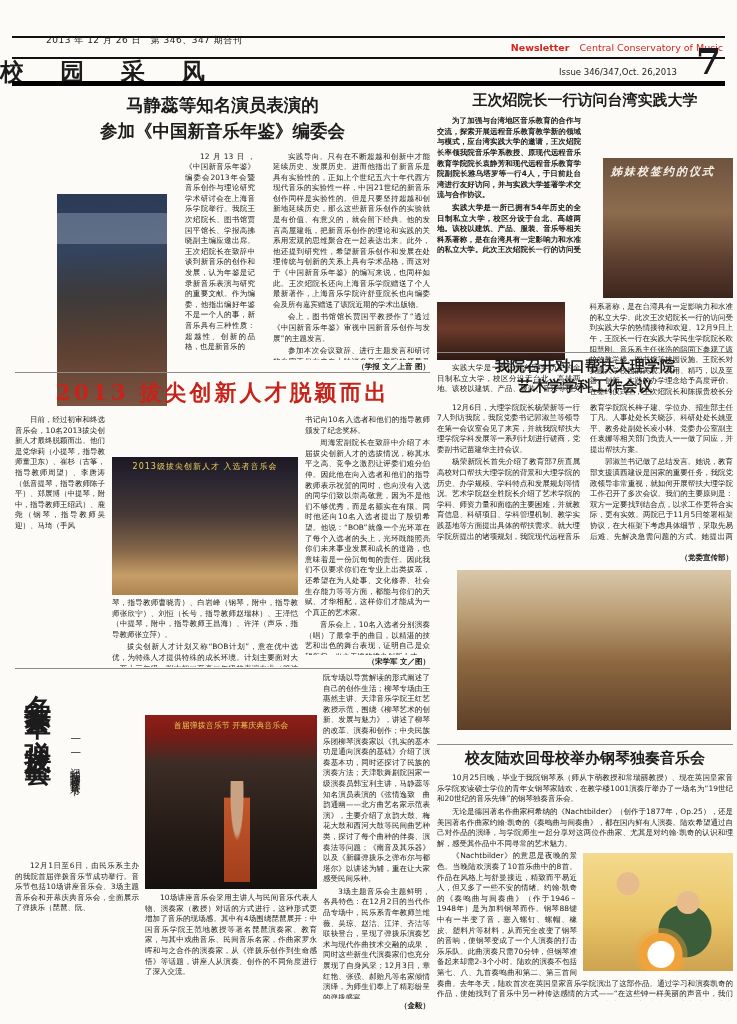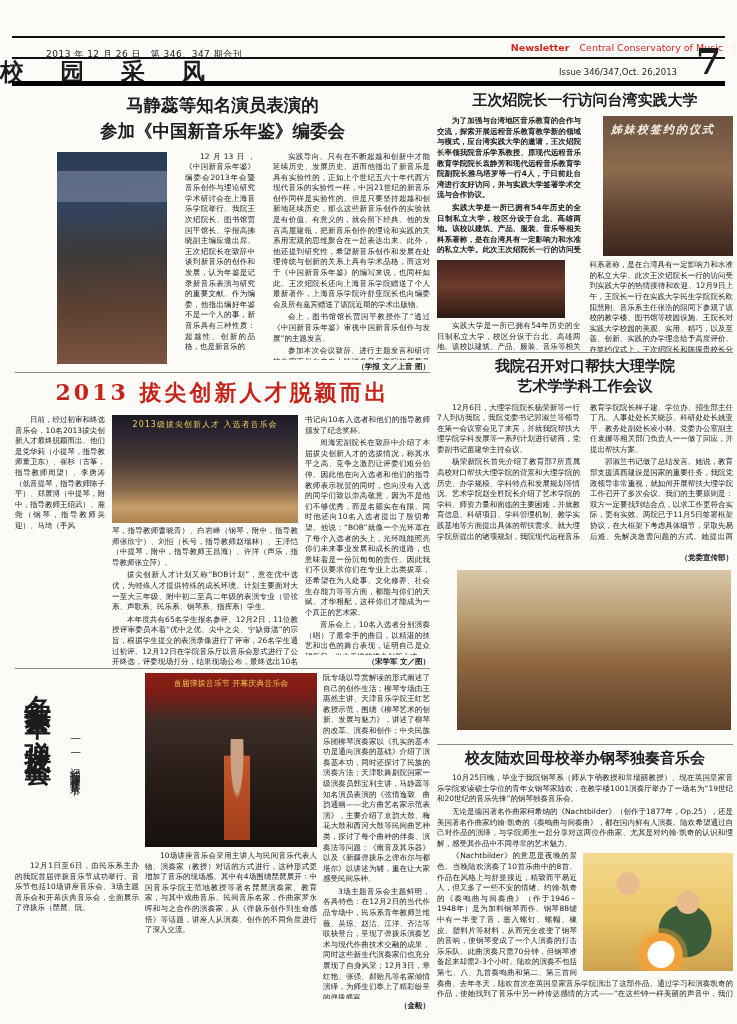--- a/index.html
+++ b/index.html
@@ -1,21 +1,21 @@
 <!DOCTYPE html>
 <html><head>
 <meta charset="utf-8">
 <style>
   html,body{margin:0;padding:0;background:#e9e7e2;}
   .page{position:relative;width:737px;height:1024px;margin:0 auto;background:#fcfbf8;
         font-family:"DejaVu Sans",sans-serif;color:#1c1c1c;overflow:hidden;}
   .abs{position:absolute;}
   
   .topline{top:36px;left:12px;right:12px;height:2px;background:#111;}
-  .date-line{top:48px;left:46px;font-size:9px;letter-spacing:.5px;}
+  .date-line{top:34px;left:46px;font-size:9px;letter-spacing:.5px;}
   .mast{top:42px;right:14px;font-size:9.5px;color:#d6251d;}
   .mast .nl{font-weight:bold;margin-right:10px;}
   .rule2{top:57px;left:12px;right:12px;height:1.5px;background:#111;}
   .sect-title{top:56px;left:0;right:0;font-size:24px;font-weight:bold;
               letter-spacing:14px;font-family:"DejaVu Serif",serif;}
   .issue-line{top:67px;right:60px;font-size:8.5px;color:#222;}
   .pageno{top:40px;right:16px;font-size:36px;font-weight:bold;font-family:"DejaVu Serif",serif;}
   .rule-thick{top:81px;left:12px;right:12px;height:5px;background:#000;}
   
   .bodytxt{font-size:7.5px;line-height:10.6px;text-align:justify;color:#222;}
@@ -23,21 +23,21 @@
   .clip{overflow:hidden;}
   .byl{font-size:7.5px;font-weight:bold;text-align:right;margin-top:2px;}
   .divider{height:1px;background:#8c8c8c;}
   
   .h-serif{font-family:"DejaVu Serif",serif;font-weight:bold;text-align:center;}
   .a1-head{font-size:17.5px;line-height:1.5;}
   .h-bold{font-weight:bold;text-align:center;font-size:15px;line-height:1.35;}
   .a3-head{color:#c5241b;font-size:22px;font-weight:bold;text-align:center;letter-spacing:3px;
            font-family:"DejaVu Serif",serif;}
   
-  .ph{position:relative;overflow:hidden;background:#666;flex:none;}
+  .ph{position:relative;overflow:hidden;background:#666;flex:none;margin-top:42px;}
   .ph1{background:linear-gradient(178deg,#2b3a55 0%,#33445f 26%,#3d3a3a 48%,#5c4032 72%,#7d5440 100%);}
   .ph1 .band{position:absolute;top:9%;left:0;right:0;height:15%;background:rgba(215,226,243,.28);}
   .phA{background:linear-gradient(180deg,#6e5340 0%,#8d6c4e 38%,#5e4030 72%,#3c261d 100%);}
   .phA .cap{position:absolute;top:6px;left:8px;right:6px;color:#f4efe6;font-size:11px;
             font-style:italic;letter-spacing:2px;}
   .phB{background:linear-gradient(180deg,#46251e 0%,#6d3b2c 45%,#2d1a13 100%);}
   .ph3{background:linear-gradient(180deg,#1c1923 0%,#2a2531 16%,#473a36 42%,#86674a 68%,#c69e68 86%,#ad8450 100%);}
   .ph3 .cap{position:absolute;top:4px;left:0;right:0;text-align:center;color:#f0cf5d;font-size:8px;
             letter-spacing:1px;}
   .ph4{background:linear-gradient(180deg,#d9c7a9 0%,#bb9e75 28%,#8c6740 58%,#5d3f28 100%);}
@@ -57,21 +57,21 @@
   .a1-body{display:flex;gap:18px;margin-top:7px;padding-left:42px;height:220px;}
   .a1-photo{width:110px;height:212px;}
   .a1-colA{width:70px;}
   .a1-colB{flex:1;display:flex;flex-direction:column;justify-content:flex-end;}
   .a1-colB .txt{flex:1;}
   
   .art3{left:15px;top:378px;width:415px;height:288px;}
   .a3-body{display:flex;gap:7px;margin-top:7px;height:252px;}
   .a3-col1{width:90px;}
   .a3-mid{width:186px;display:flex;flex-direction:column;}
-  .a3-photo{width:186px;height:108px;margin-bottom:3px;}
+  .a3-photo{width:186px;height:138px;margin-bottom:3px;}
   .a3-col3{flex:1;display:flex;flex-direction:column;}
   .a3-col3 .txt{flex:1;}
   
   .art5{left:15px;top:673px;width:415px;height:338px;display:flex;gap:6px;}
   .a5-left{width:124px;display:flex;flex-direction:column;}
   .a5-titlebox{height:188px;display:flex;}
   .vtitle{writing-mode:vertical-rl;text-orientation:upright;font-weight:bold;
           font-size:27px;letter-spacing:6px;line-height:1.1;margin-left:8px;
           font-family:"DejaVu Serif",serif;}
   .vtitle .gap{display:inline-block;height:22px;}

